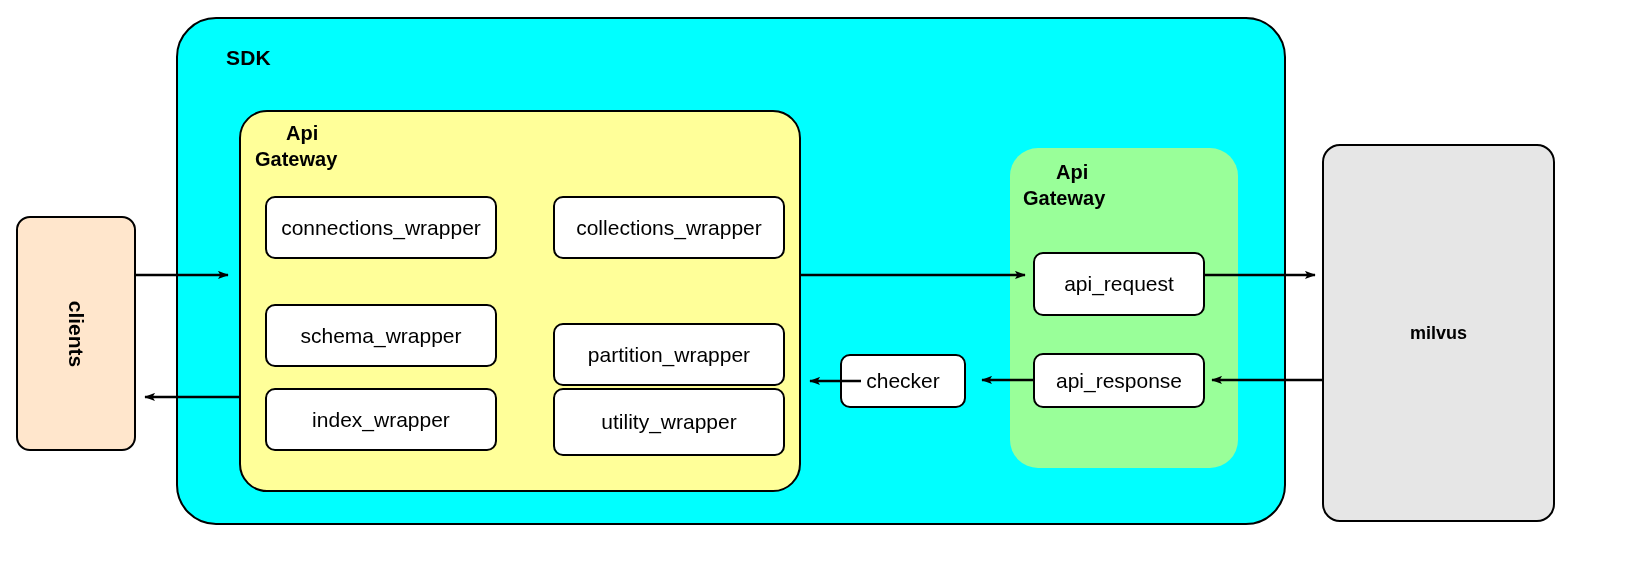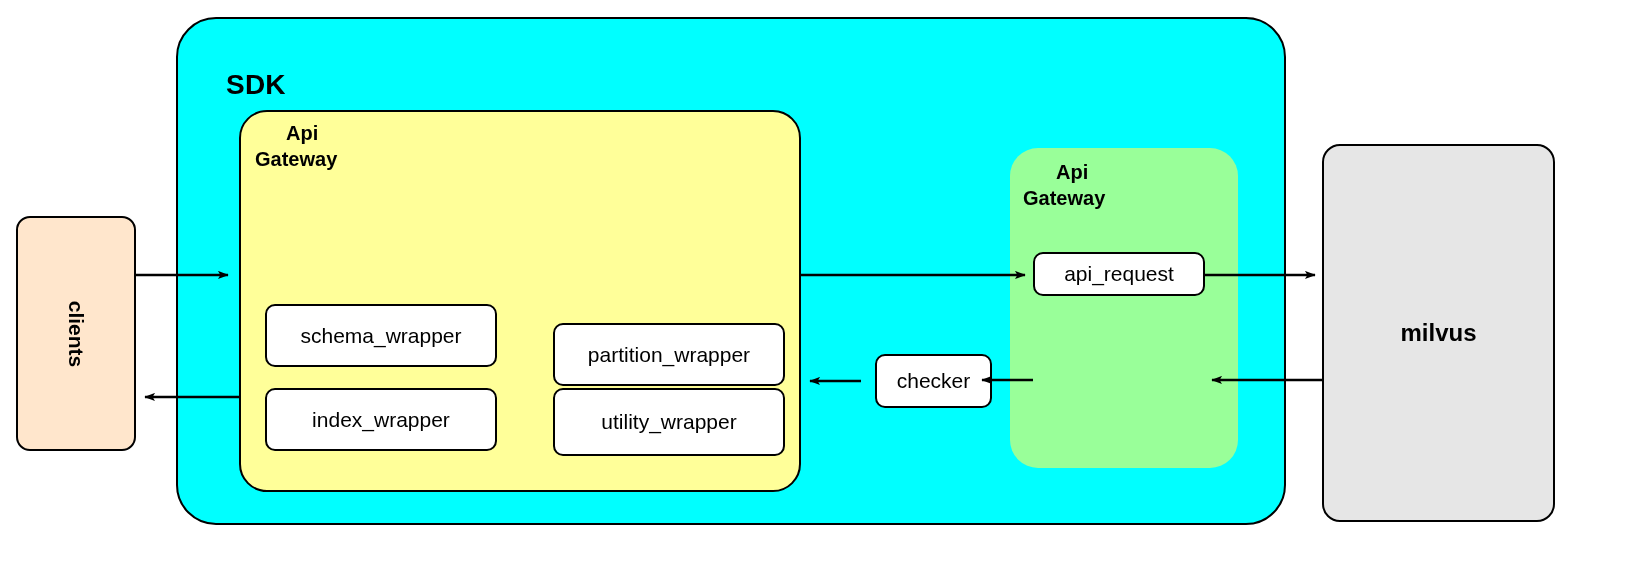--- a/index.html
+++ b/index.html
@@ -35,24 +35,23 @@
     width: 1110px;
     height: 508px;
     background: #00ffff;
     border-radius: 40px;
     display: block;
   }
   .sdk-label {
     position: absolute;
     left: 48px;
     top: 27px;
-    font-size: 28px;
+    font-size: 21px;
     font-weight: bold;
     letter-spacing: 0.2px;
-    margin-top: 23px;
   }
   
   .apiwrapper-box {
     left: 239px;
     top: 110px;
     width: 562px;
     height: 382px;
     background: #ffff99;
     border-radius: 28px;
     display: block;
@@ -97,24 +96,24 @@
   }
   
   .w-connections { left: 265px; top: 196px;  width: 232px; height: 63px; }
   .w-schema      { left: 265px; top: 292px;  width: 232px; height: 63px; margin-top: 12px; }
   .w-index       { left: 265px; top: 388px;  width: 232px; height: 63px; }
   
   .w-collections { left: 553px; top: 196px;  width: 232px; height: 63px; }
   .w-partition   { left: 553px; top: 292px;  width: 232px; height: 63px; margin-top: 31px; }
   .w-utility     { left: 553px; top: 388px;  width: 232px; height: 68px; }
   
-  .w-apireq      { left: 1033px; top: 252px; width: 172px; height: 44px; justify-content: center; }
+  .w-apireq      { left: 1033px; top: 252px; width: 172px; height: 64px; justify-content: center; }
   .w-apiresp     { left: 1033px; top: 353px; width: 172px; height: 55px; }
   
-  .w-checker     { left: 875px; top: 354px;  width: 117px; height: 54px; }
+  .w-checker     { left: 840px; top: 354px;  width: 126px; height: 54px; }
   
   .clients-box {
     left: 16px;
     top: 216px;
     width: 120px;
     height: 235px;
     background: #ffe6cc;
     border-radius: 14px;
   }
   .clients-label {
@@ -126,21 +125,21 @@
   
   .milvus-box {
     left: 1322px;
     top: 144px;
     width: 233px;
     height: 378px;
     background: #e6e6e6;
     border-radius: 18px;
   }
   .milvus-label {
-    font-size: 24px;
+    font-size: 18px;
     font-weight: bold;
   }
   
   #arrows {
     position: absolute;
     left: 0;
     top: 0;
     width: 1634px;
     height: 574px;
     pointer-events: none;
@@ -162,35 +161,44 @@
     </span>
   </div>
 
   <div class="node apigw-box">
     <span class="apigw-label">
       <span>Api</span>
       <span class="l2">Gateway</span>
     </span>
   </div>
 
+  <div class="node leaf w-connections">
+    <span>connections_wrapper</span>
+  </div>
+  <div class="node leaf w-collections">
+    <span>collections_wrapper</span>
+  </div>
   <div class="node leaf w-schema">
     <span>schema_wrapper</span>
   </div>
   <div class="node leaf w-partition">
     <span>partition_wrapper</span>
   </div>
   <div class="node leaf w-index">
     <span>index_wrapper</span>
   </div>
   <div class="node leaf w-utility">
     <span>utility_wrapper</span>
   </div>
 
   <div class="node leaf w-apireq">
     <span>api_request</span>
+  </div>
+  <div class="node leaf w-apiresp">
+    <span>api_response</span>
   </div>
 
   <div class="node leaf w-checker">
     <span>checker</span>
   </div>
 
   <div class="node clients-box">
     <span class="clients-label">clients</span>
   </div>
 

